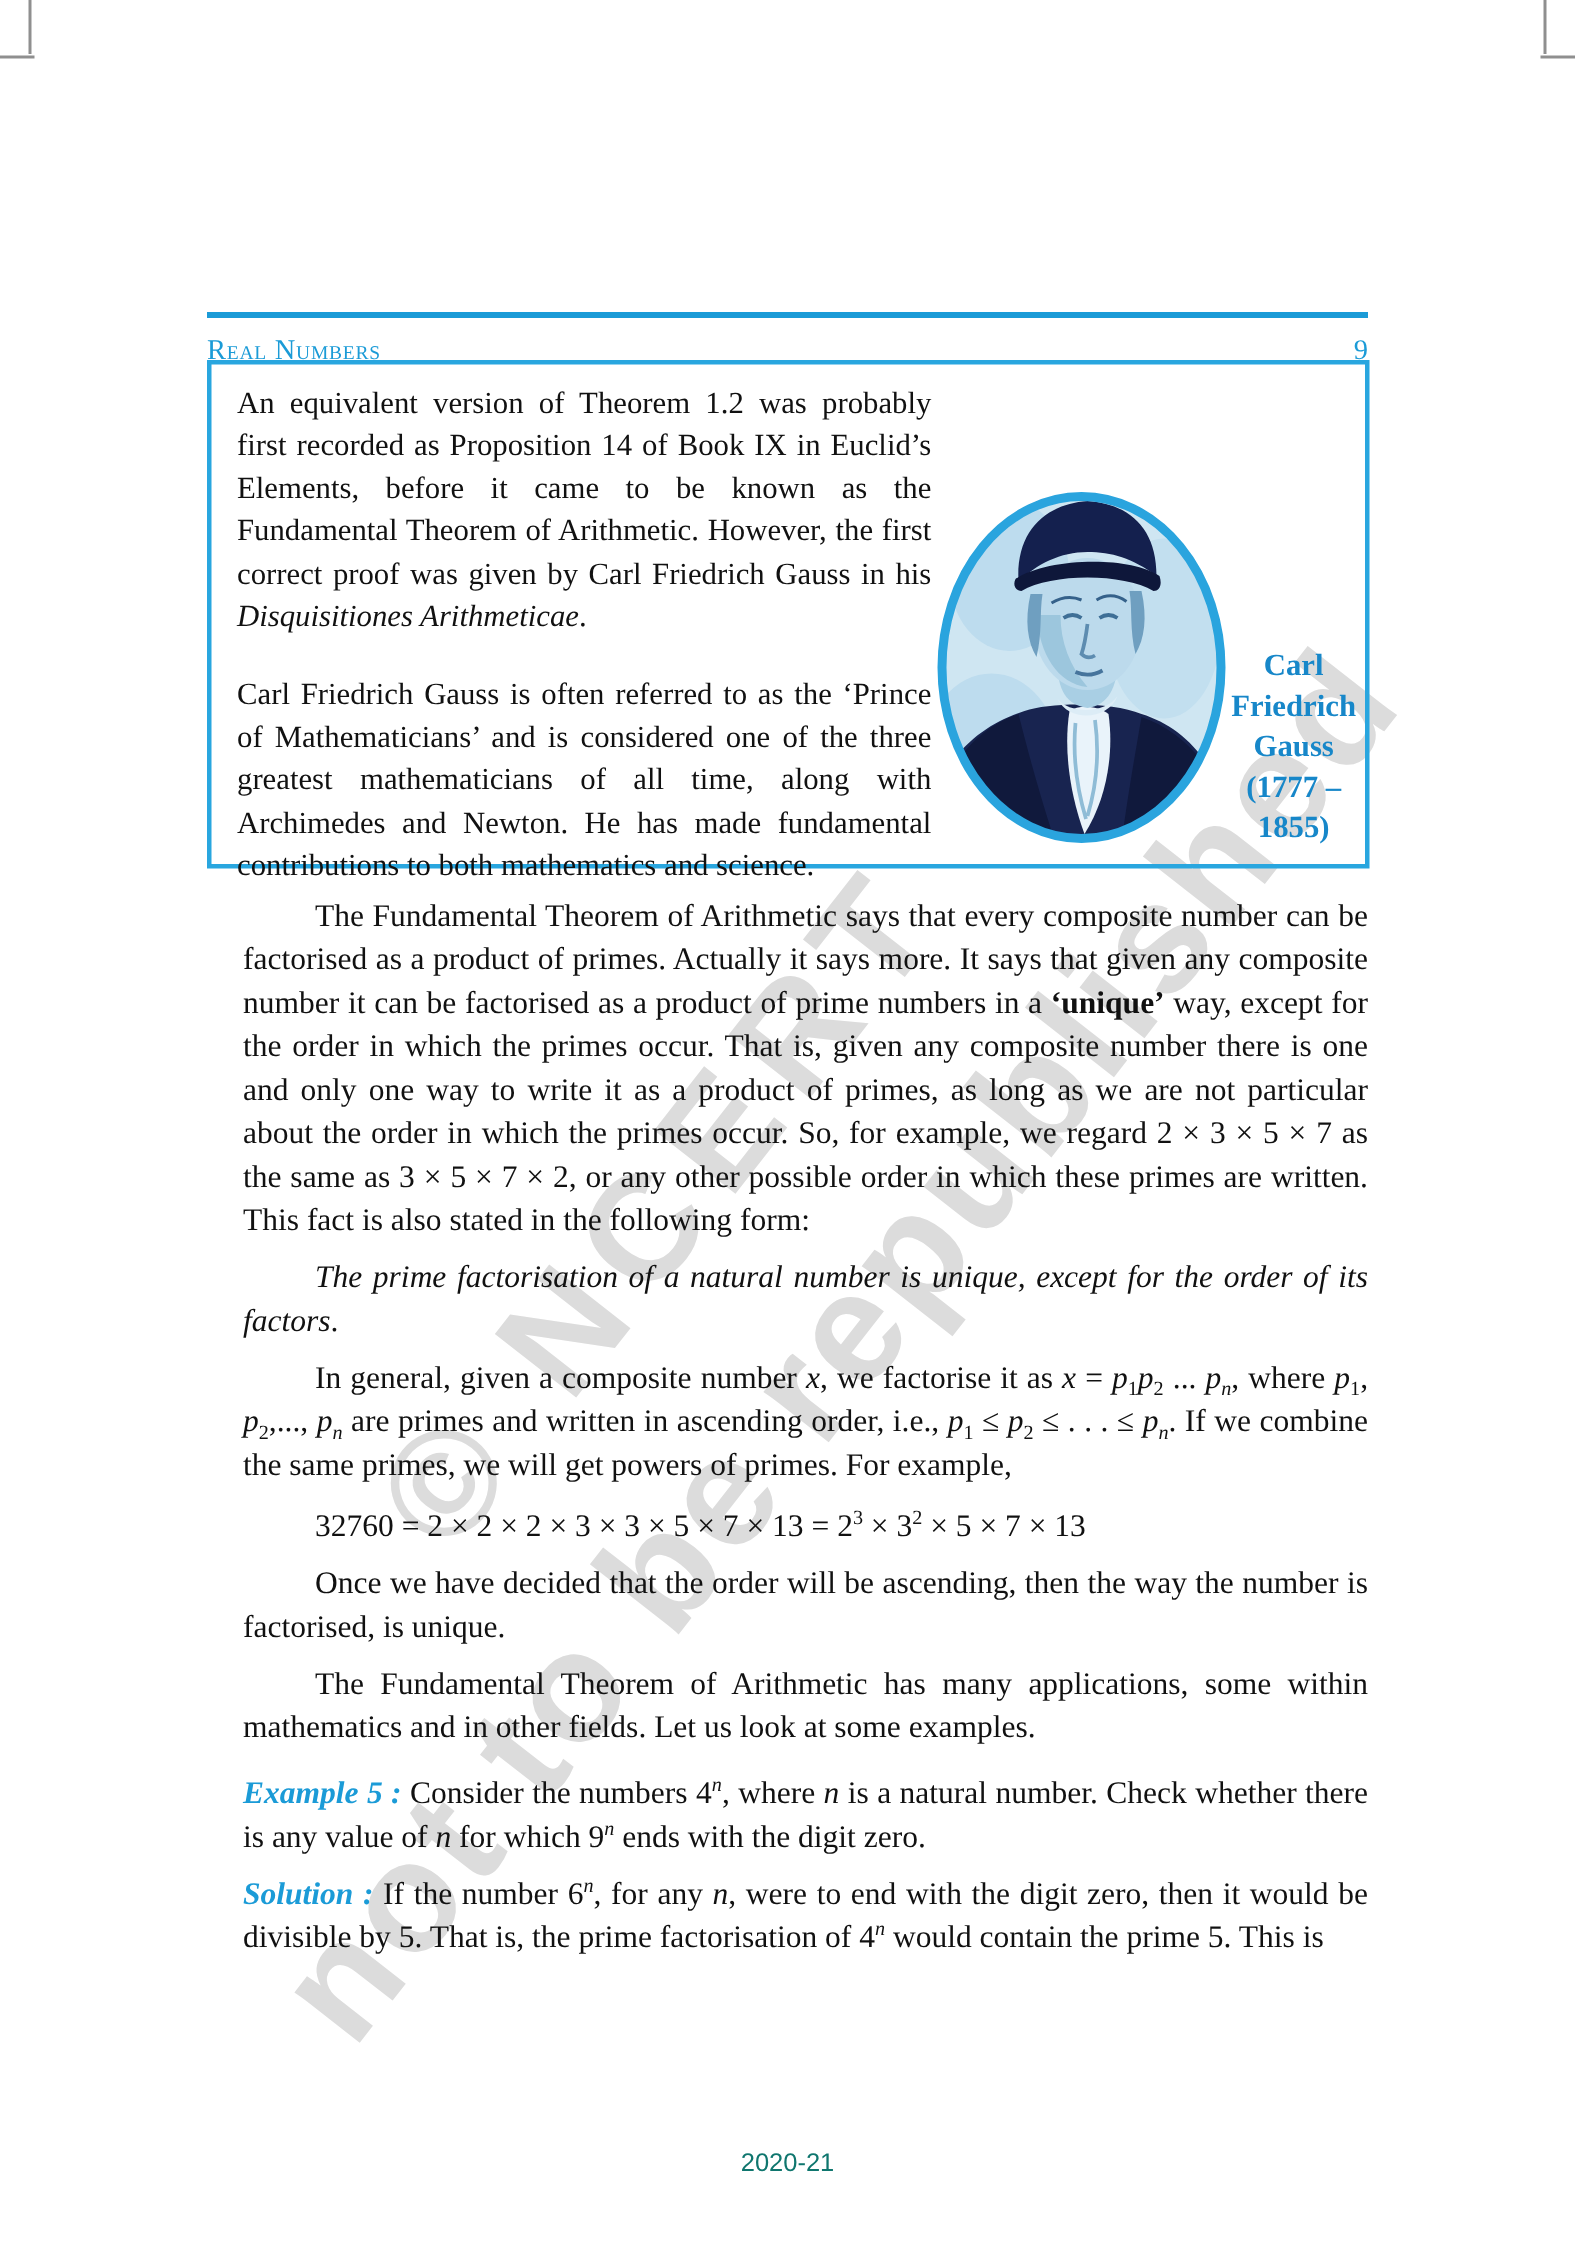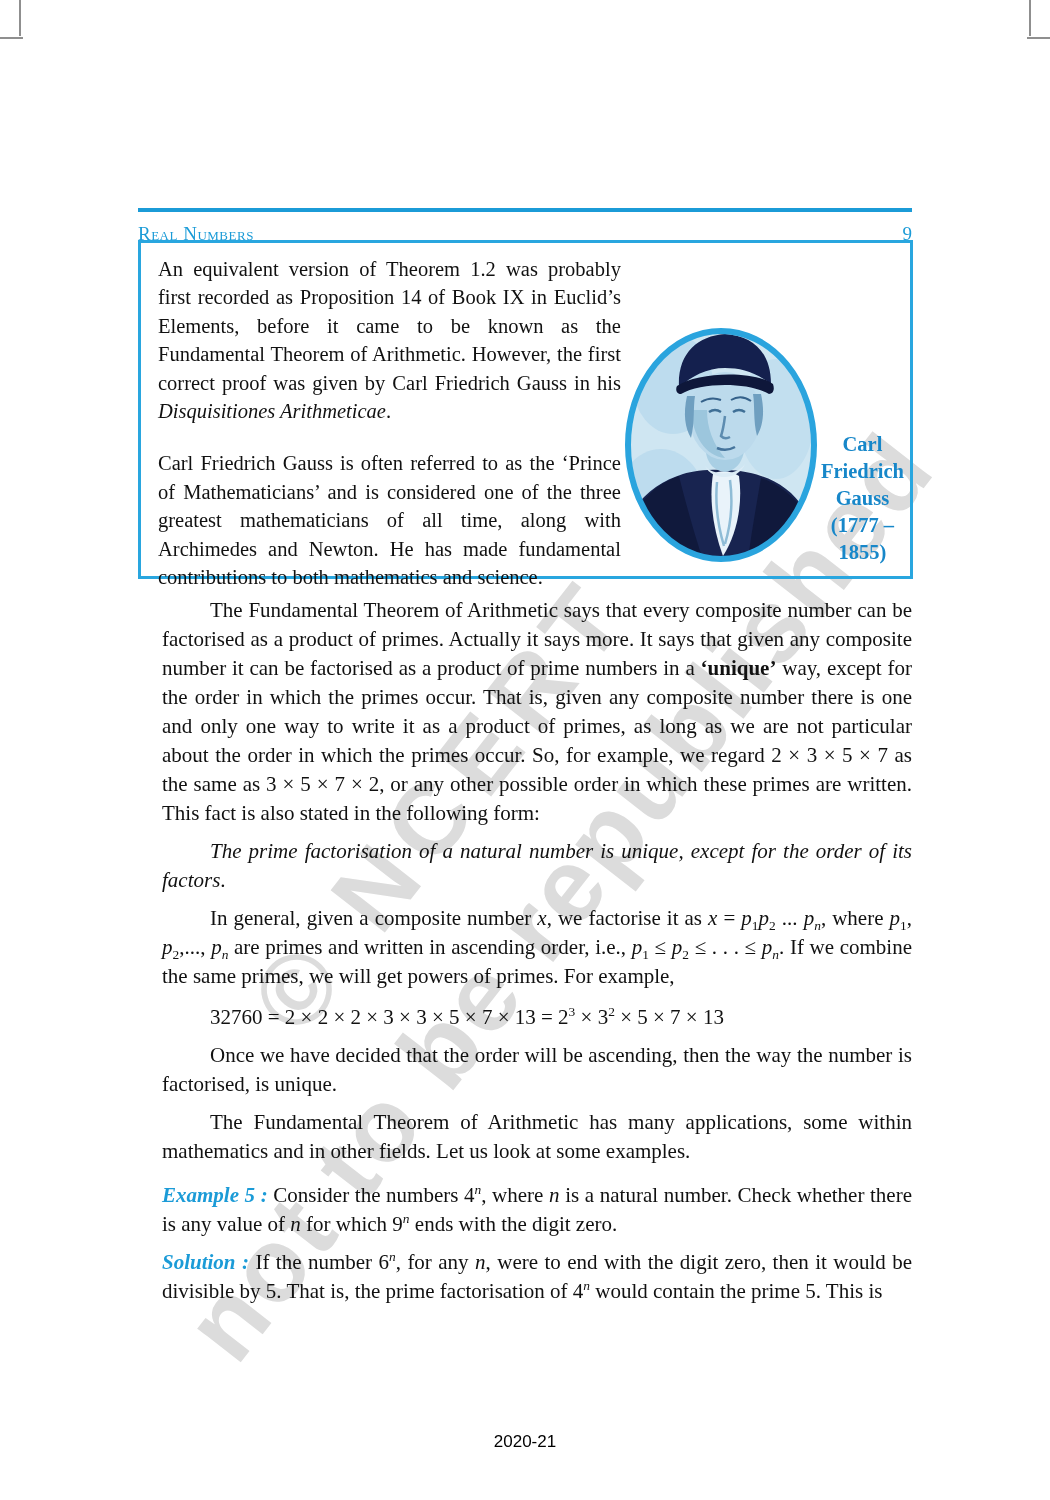--- a/index.html
+++ b/index.html
@@ -74,21 +74,21 @@
   .si { font-style:italic; }
   .ssup { vertical-align:super; font-size:0.64em; line-height:0; }
   .ssub { vertical-align:sub; font-size:0.64em; line-height:0; }
   .slabel { color:#1b9bd7; font-weight:bold;font-style:italic; }
 
   
   .footer {
     position:absolute; left:0; top:1432px; width:1050px;
     text-align:center;
     font-family:"Liberation Sans", sans-serif;
-    font-size:17px; color:#000000;
+    font-size:17px; color:#0f766e;
   }
 </style>
 </head>
 <body>
 
 <div class="page">
 
   <div class="crop tl-v"></div>
   <div class="crop tl-h"></div>
   <div class="crop tr-v"></div>

